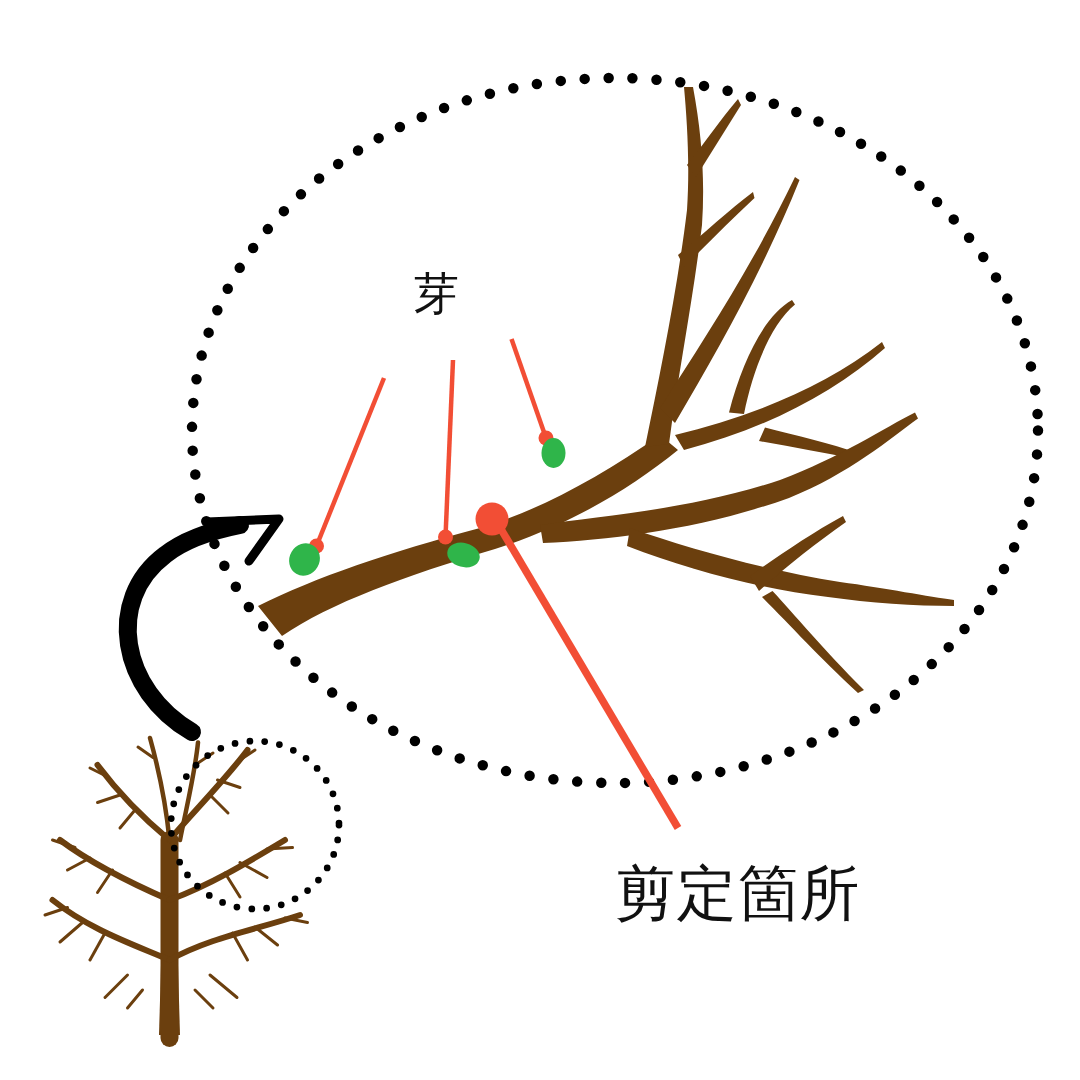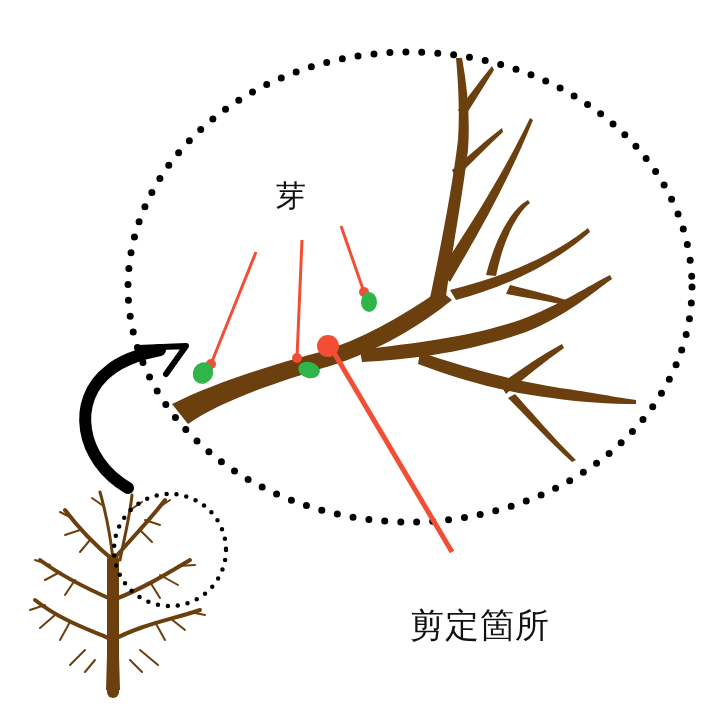--- a/index.html
+++ b/index.html
@@ -5,21 +5,21 @@
   html, body { margin: 0; padding: 0; background: #ffffff; }
   body { width: 720px; height: 720px; position: relative; overflow: hidden; }
   #stage { position: absolute; left: 0; top: 0; width: 720px; height: 720px; }
   .label {
     position: absolute;
     font-family: "DejaVu Sans", sans-serif;
     color: #111111;
     white-space: nowrap;
   }
   #bud-label { left: 276px; top: 176px; font-size: 30px; }
-  #prune-label { left: 410px; top: 603px; font-size: 34px; letter-spacing: 1px; }
+  #prune-label { left: 410px; top: 568px; font-size: 40px; letter-spacing: 1px; }
 </style>
 </head>
 <body>
 
 <div id="stage">
   <svg width="720" height="720" viewBox="0 0 720 720">
 
     <ellipse cx="410" cy="287" rx="282" ry="235" fill="none" stroke="#000" stroke-width="7" stroke-linecap="round" stroke-dasharray="0 16"></ellipse>
 
     <g fill="#6b3f0e" stroke="none">

